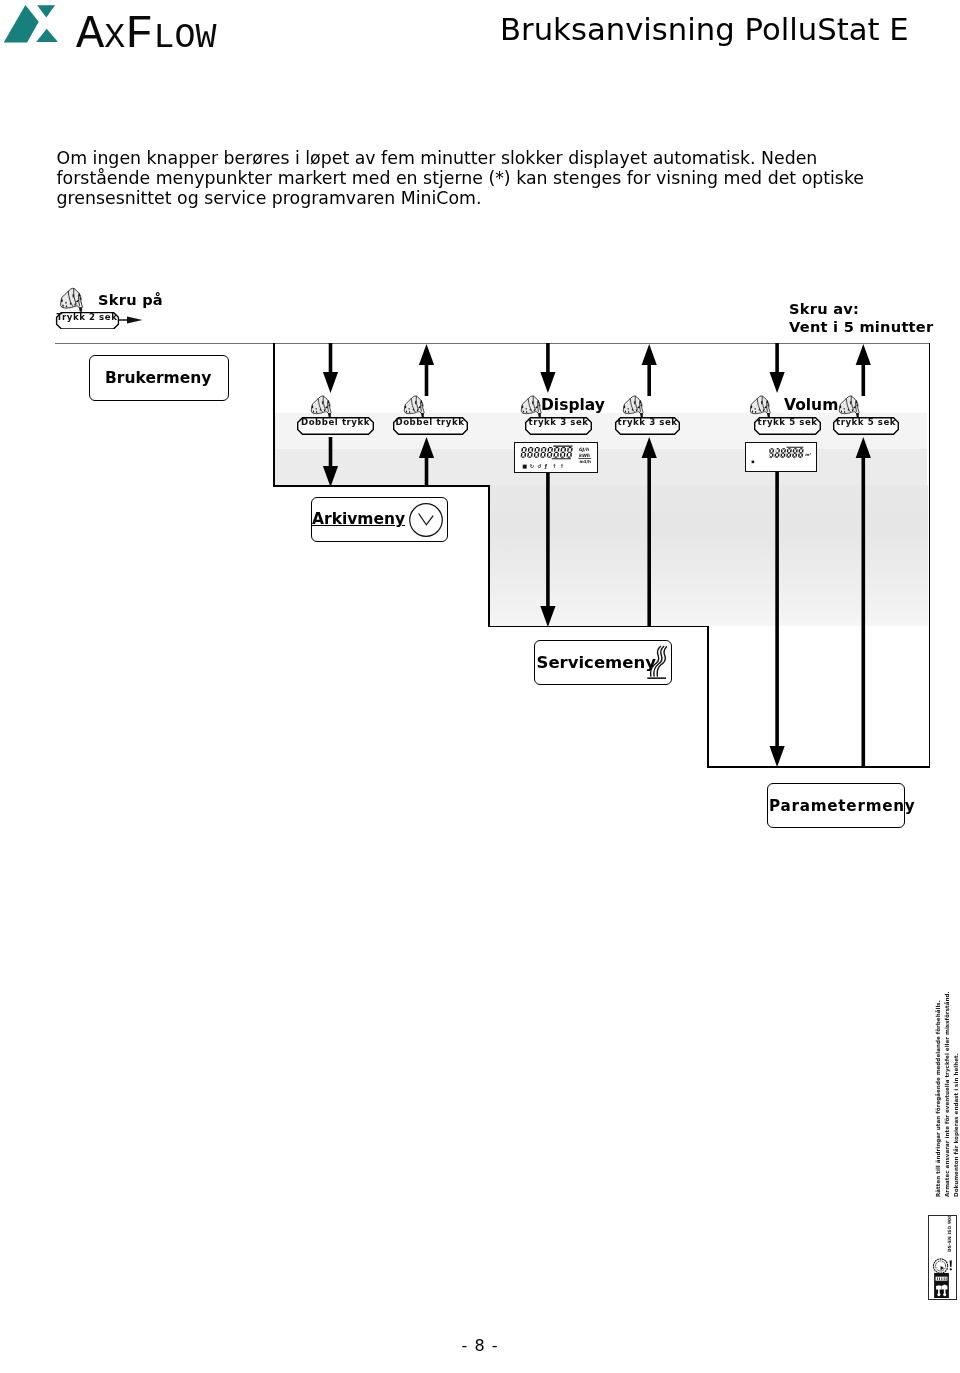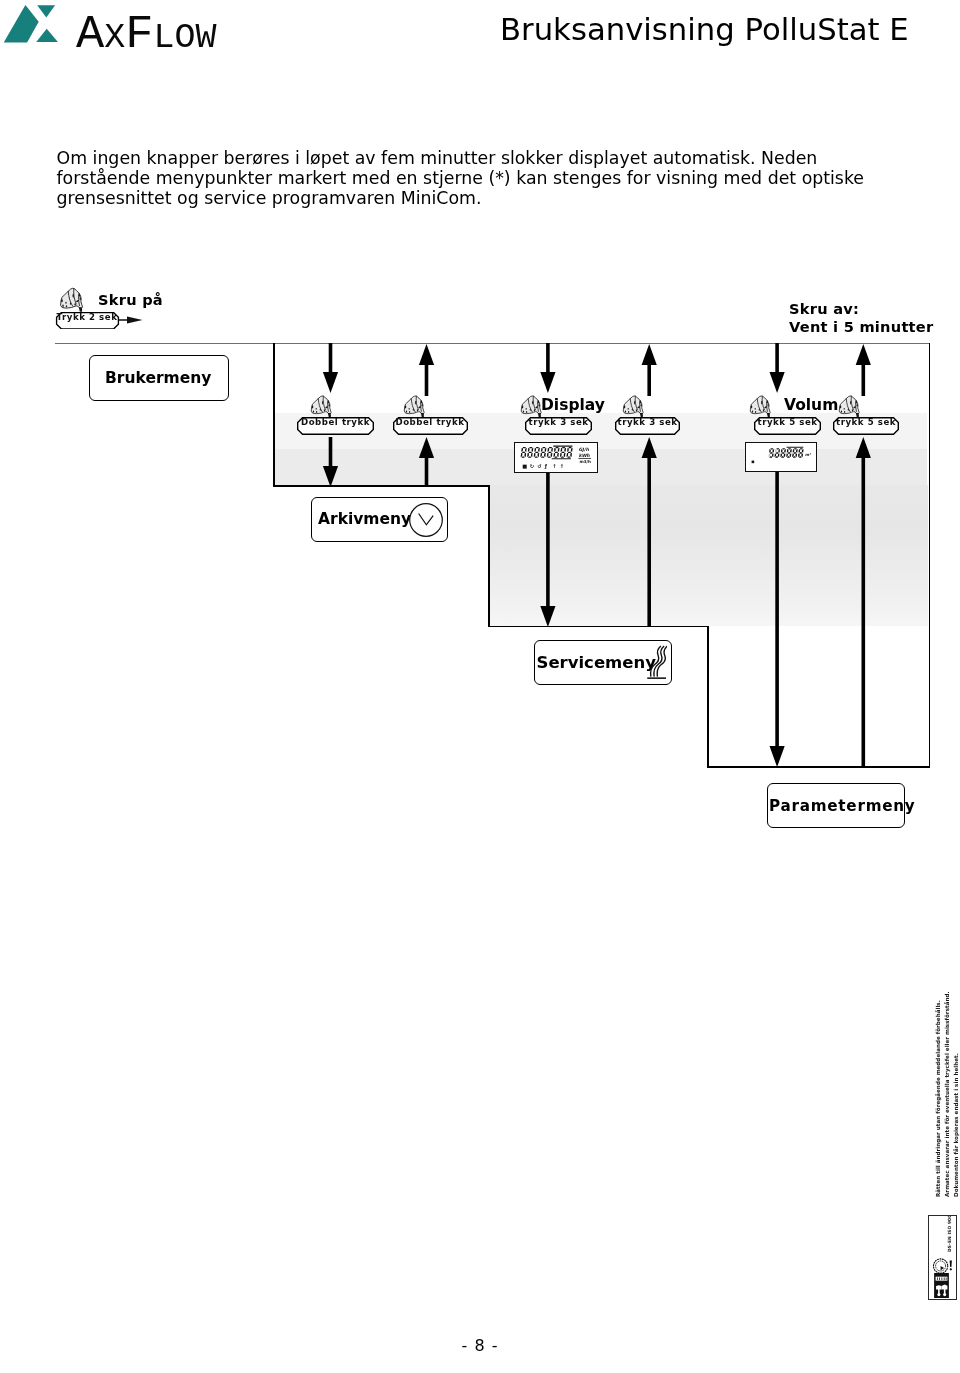--- a/index.html
+++ b/index.html
@@ -73,21 +73,21 @@
   #ln-h1{left:273px;top:485.3px;width:217px;height:1.9px;}
   #ln-v2{left:488.3px;top:485.3px;width:1.9px;height:142px;}
   #ln-h2{left:488.3px;top:625.6px;width:221px;height:1.9px;}
   #ln-v3{left:707.3px;top:625.6px;width:1.9px;height:142px;}
   #ln-h3{left:707.3px;top:766px;width:223px;height:1.9px;}
   #ln-v4{left:928.5px;top:343px;width:1.7px;height:424px;}
 
   #box-bruker{left:89px;top:355px;width:140px;height:46px;}
   #box-bruker span{margin-left:15px;}
   #box-arkiv{left:311px;top:496.5px;width:137px;height:45.5px;}
-  #box-arkiv span{margin-left:6px;}
+  #box-arkiv span{text-decoration:underline;}
   #ic-clock{left:408px;top:501.8px;width:36px;height:36px;z-index:6;}
   #ic-wave{z-index:6;}
   #box-service{left:533.5px;top:639.5px;width:138px;height:45px;align-items:center;}
   #box-service span{margin-left:2px;font-size:16.5px;}
   #ic-wave{left:646px;top:645px;width:21px;height:35px;}
   #box-param{left:767px;top:783px;width:138px;height:45px;}
   #box-param span{margin-left:1px;font-size:15.2px;letter-spacing:0.75px;}
 
   #pill-c1{left:297px;top:417px;width:77px;height:18px;}
   #pill-c2{left:392.5px;top:417px;width:75px;height:18px;}

